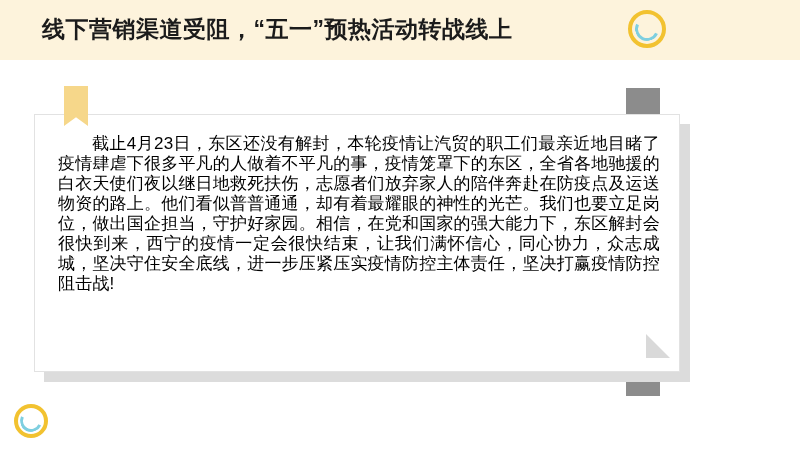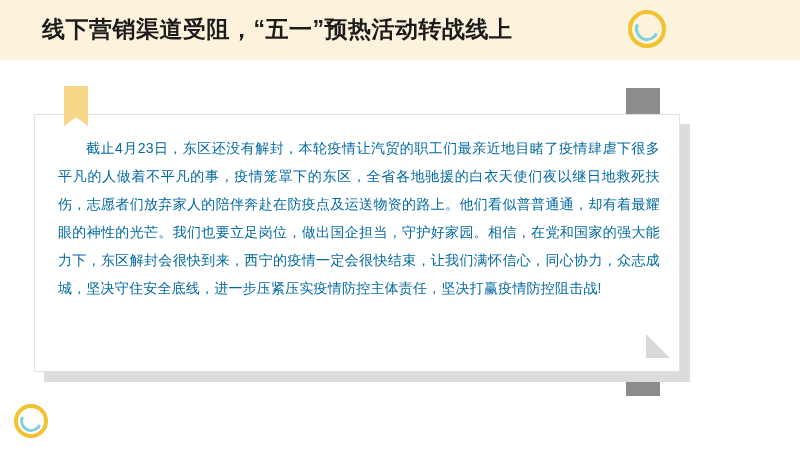--- a/index.html
+++ b/index.html
@@ -114,23 +114,23 @@
     position: absolute;
     left: 64px; top: 86px;
     width: 24px; height: 40px;
     background: #f6d78a;
     clip-path: polygon(0 0, 100% 0, 100% 100%, 50% 78%, 0 100%);
   }
   .body-text {
     position: absolute;
     left: 58px; top: 134px;
     width: 602px;
-    font-size: 14px;
-    line-height: 28px;
-    color: #0369a1;
+    font-size: 17px;
+    line-height: 20px;
+    color: #000000;
     text-align: justify;
     text-indent: 2em;
     letter-spacing: 0.2px;
   }
 </style>
 </head>
 <body>
 
 <div class="slide">
 

